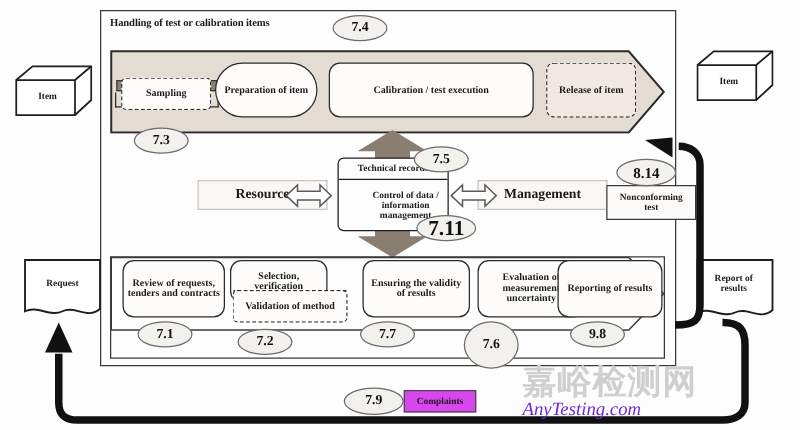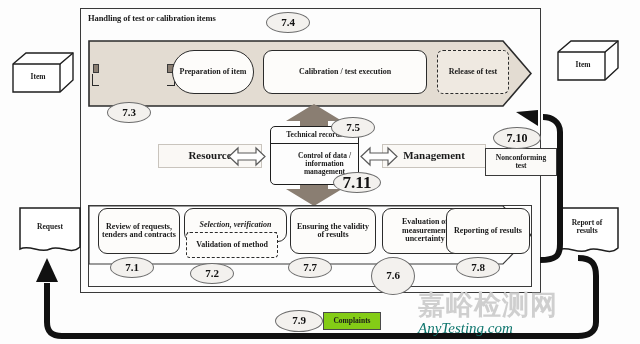--- a/index.html
+++ b/index.html
@@ -74,21 +74,21 @@
   #nonconf-box{left:485px;top:148px;width:72px;height:28px;
       border:1px solid #3a3a3a;background:#fbfaf8;font-size:7.5px;font-weight:bold;
       flex-direction:column;}
 
   
   #bottom-frame{left:88px;top:205px;width:444px;height:82px;
       border:1.2px solid #3a3a3a;background:transparent;}
   #bottom-chevron{left:88px;top:205px;width:444px;height:60px;}
 
   #b1{left:98px;top:208px;width:82px;height:46px;}
-  #b2{left:184px;top:208px;width:103px;height:34px;font-style:italic;}
+  #b2{left:184px;top:208px;width:78px;height:34px;}
   #b2d{left:186px;top:232px;width:92px;height:26px;
        border:1.6px dashed #2b2b2b;border-radius:4px;background:#fdfcfa;
        font-size:8px;font-weight:bold;}
   #b3{left:290px;top:208px;width:86px;height:46px;}
   #b4{left:382px;top:208px;width:86px;height:46px;}
   #b5{left:446px;top:208px;width:84px;height:46px;}
 
   
   #doc-request{left:18px;top:206px;width:64px;height:50px;}
   #doc-report{left:556px;top:206px;width:70px;height:52px;}
@@ -105,32 +105,32 @@
   #c711{left:333px;top:172px;width:48px;height:21px;font-size:17px;}
   #c710{left:493px;top:127px;width:48px;height:22px;font-size:12px;}
   #c71{left:110px;top:257px;width:44px;height:21px;font-size:11px;}
   #c72{left:190px;top:263px;width:44px;height:21px;font-size:11px;}
   #c77{left:288px;top:257px;width:44px;height:21px;font-size:11px;}
   #c76{left:371px;top:257px;width:44px;height:38px;font-size:11px;}
   #c78{left:456px;top:257px;width:44px;height:21px;font-size:11px;}
   #c79{left:275px;top:310px;width:48px;height:22px;font-size:11px;}
 
   #complaints-box{left:323px;top:312px;width:58px;height:18px;
-      border:1px solid #4a4a4a;background:#84cc16;font-size:7.5px;font-weight:bold;}
+      border:1px solid #4a4a4a;background:#d946ef;font-size:7.5px;font-weight:bold;}
 
   
   #feedback-svg{left:0;top:0;width:640px;height:344px;pointer-events:none;}
 
   
   #wm-cn{left:418px;top:288px;width:210px;height:34px;
       font-size:27px;color:#cfcfcf;font-weight:bold;
       font-family:"DejaVu Sans", sans-serif;letter-spacing:1px;
       display:flex;align-items:center;justify-content:flex-start;}
   #wm-en{left:418px;top:318px;width:210px;height:20px;
-      font-size:15px;color:#0f766e;font-style:italic;
+      font-size:15px;color:#6d28d9;font-style:italic;
       font-family:"Liberation Serif", serif;
       display:flex;align-items:center;justify-content:flex-start;}
 </style>
 </head>
 <body>
 
 <div id="stage">
 
   <div class="abs" id="outer-frame"></div>
 
@@ -142,25 +142,26 @@
 
   <div class="abs" id="top-title">Handling of test or calibration items</div>
 
   <div class="abs ctr clause" id="c74">7.4</div>
 
   <div class="abs nub" style="left:93px;top:64px;width:6px;height:9px;"></div>
   <div class="abs nub" style="left:167px;top:64px;width:7px;height:9px;"></div>
   <div class="abs" style="left:92px;top:74px;width:7px;height:12px;border-left:1.4px solid #2b2b2b;border-bottom:1.4px solid #2b2b2b;"></div>
   <div class="abs" style="left:167px;top:74px;width:8px;height:12px;border-right:1.4px solid #2b2b2b;border-bottom:1.4px solid #2b2b2b;"></div>
 
+  <div class="abs ctr" id="box-sampling">Sampling</div>
   <div class="abs ctr clause" id="c73">7.3</div>
 
   <div class="abs ctr pbox" id="box-prep">Preparation of item</div>
   <div class="abs ctr pbox" id="box-calib">Calibration / test execution</div>
-  <div class="abs ctr" id="box-release">Release of test</div>
+  <div class="abs ctr" id="box-release">Release of item</div>
 
   <div class="abs box3d" id="item-left">
     <svg width="62" height="42" viewBox="0 0 62 42">
       <polygon points="1,12 14,1 61,1 61,28 48,40 1,40" fill="#ffffff" stroke="#1e1e1e" stroke-width="1.4"></polygon>
       <polyline points="1,12 48,12 61,1" fill="none" stroke="#1e1e1e" stroke-width="1.4"></polyline>
       <line x1="48" y1="12" x2="48" y2="40" stroke="#1e1e1e" stroke-width="1.4"></line>
     </svg>
     <div class="ctr lbl">Item</div>
   </div>
 
@@ -206,21 +207,21 @@
     <span>management</span>
   </div>
 
   <div class="abs ctr clause" id="c75">7.5</div>
   <div class="abs ctr clause" id="c711">7.11</div>
 
   <div class="abs ctr" id="nonconf-box">
     <span>Nonconforming</span>
     <span>test</span>
   </div>
-  <div class="abs ctr clause" id="c710">7.10</div>
+  <div class="abs ctr clause" id="c710">8.14</div>
 
   <div class="abs" id="bottom-frame"></div>
   <div class="abs" id="bottom-chevron">
     <svg width="444" height="60" viewBox="0 0 444 60">
       <polygon points="1,1 415,1 443,30 415,59 1,59" fill="none" stroke="#3a3a3a" stroke-width="1.2"></polygon>
     </svg>
   </div>
 
   <div class="abs ctr pbox" id="b1">Review of requests, tenders and contracts</div>
   <div class="abs ctr clause" id="c71">7.1</div>
@@ -231,21 +232,21 @@
   <div class="abs ctr" id="b2d">Validation of method</div>
   <div class="abs ctr clause" id="c72">7.2</div>
 
   <div class="abs ctr pbox" id="b3">Ensuring the validity of results</div>
   <div class="abs ctr clause" id="c77">7.7</div>
 
   <div class="abs ctr pbox" id="b4">Evaluation of measurement uncertainty</div>
   <div class="abs ctr clause" id="c76">7.6</div>
 
   <div class="abs ctr pbox" id="b5">Reporting of results</div>
-  <div class="abs ctr clause" id="c78">7.8</div>
+  <div class="abs ctr clause" id="c78">9.8</div>
 
   <div class="abs doc" id="doc-request">
     <svg width="64" height="50" viewBox="0 0 64 50">
       <path d="M2,2 L62,2 L62,41 C52,50 42,38 32,43 C22,48 12,38 2,43 Z" fill="#ffffff" stroke="#1e1e1e" stroke-width="1.5"></path>
     </svg>
     <div class="ctr lbl">Request</div>
   </div>
 
   <div class="abs doc" id="doc-report">
     <svg width="70" height="52" viewBox="0 0 70 52">

